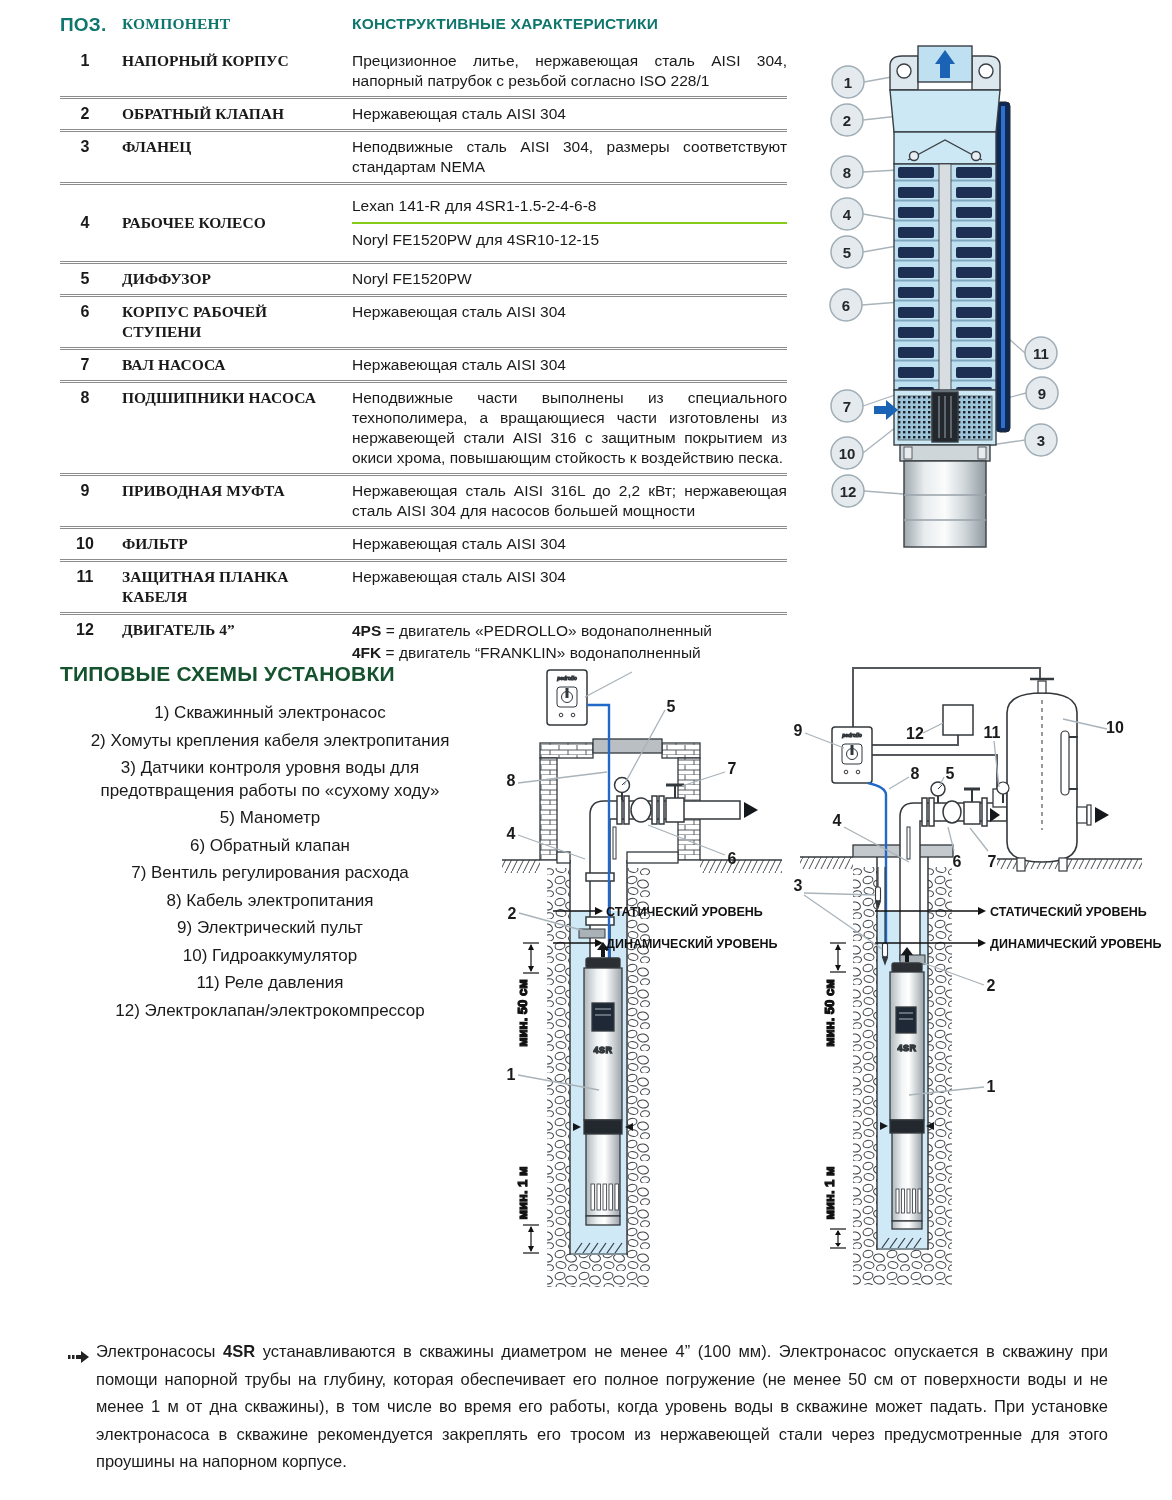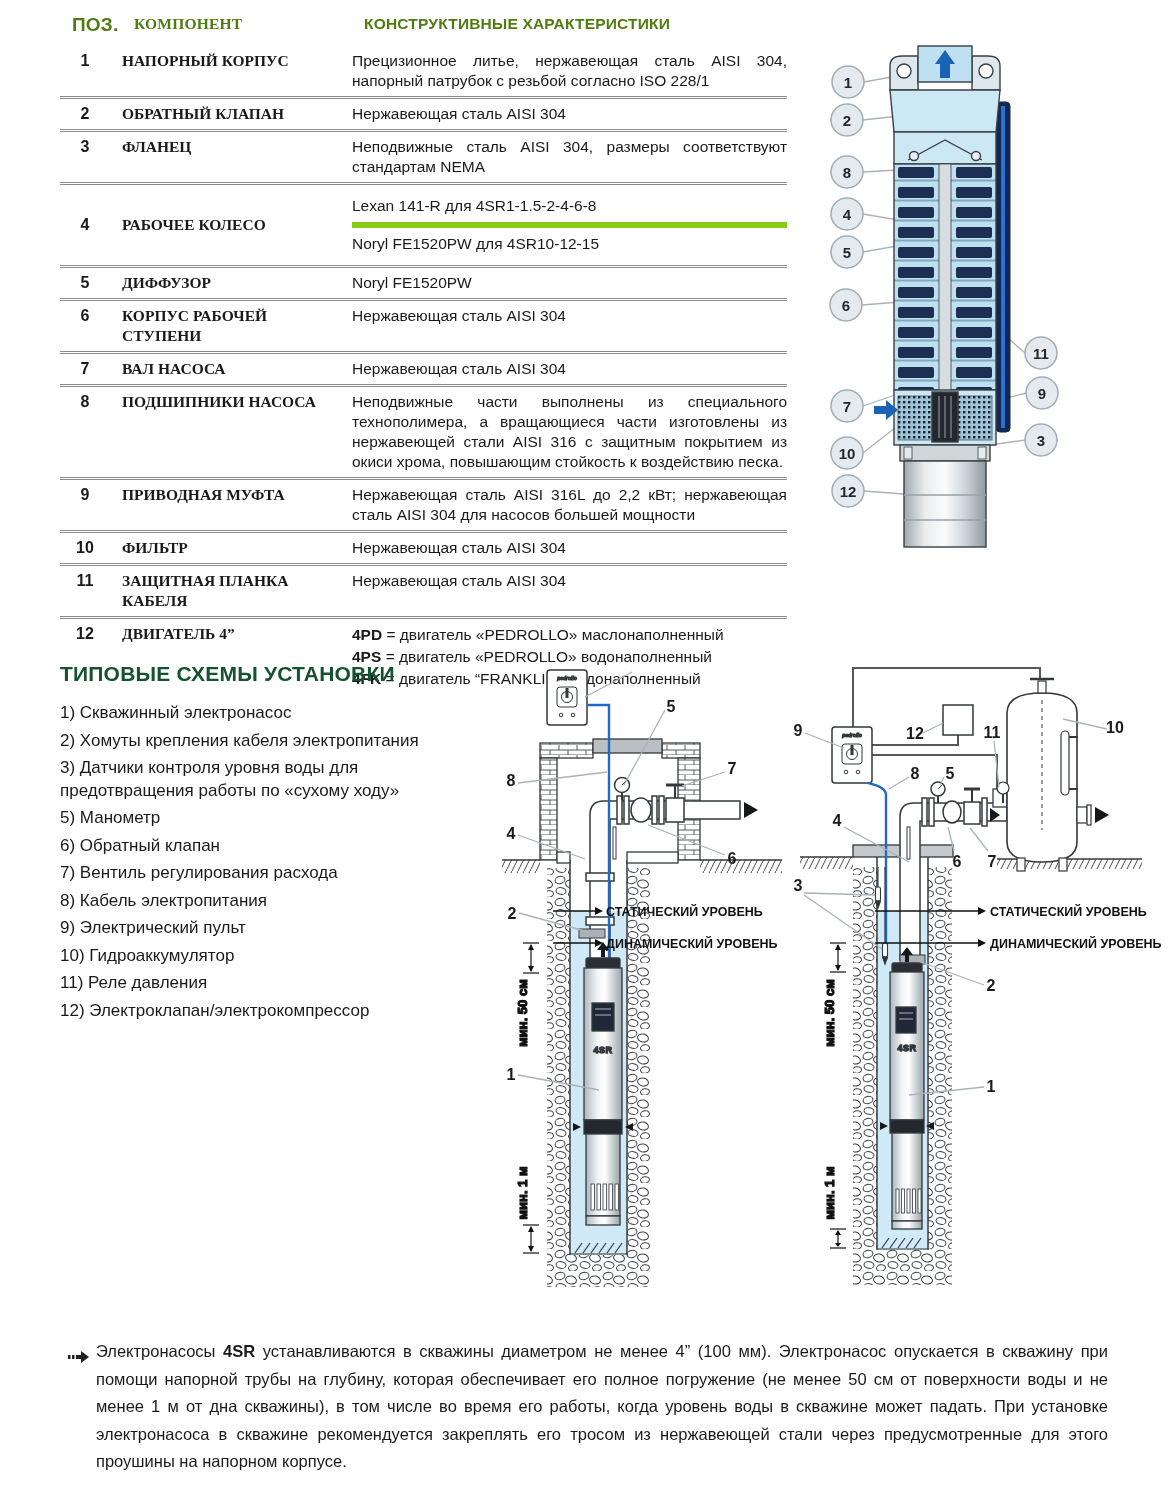--- a/index.html
+++ b/index.html
@@ -3,36 +3,36 @@
 <meta charset="utf-8">
 <style>
   html,body{margin:0;padding:0;}
   body{
     width:1172px;height:1500px;position:relative;background:#ffffff;
     font-family:"Liberation Sans", sans-serif;color:#1a1a1a;overflow:hidden;
   }
   
   .parts-table{position:absolute;left:60px;top:14px;width:727px;}
   .thead{display:grid;grid-template-columns:50px 235px 1fr;margin-bottom:10px;}
-  .th{color:#4d7c0f;font-size:19px;font-weight:bold;letter-spacing:.2px;margin-left:12px;}
+  .th{color:#0f766e;font-size:19px;font-weight:bold;letter-spacing:.2px;}
   .th.comp{padding-left:12px;}
   .th.spec{padding-left:7px;}
   .trow{display:grid;grid-template-columns:50px 235px 1fr;padding:5px 0;align-items:start;}
   .rows .trow + .trow{border-top:3px double #8c8c8c;}
   .pos{font-weight:bold;font-size:16px;text-align:center;line-height:20px;}
   .comp{font-weight:bold;font-size:15.5px;line-height:20px;padding-left:12px;padding-right:26px;font-family:Liberation Serif, serif;}
   .spec{font-size:15.5px;line-height:20px;padding-left:7px;text-align:justify;}
   .trow.center{align-items:center;}
   .subspec{padding:6px 0 6px 0;}
-  .subspec + .subspec{border-top:6px solid #84cc16;}
+  .subspec + .subspec{border-top:2px solid #84cc16;}
   .opt{line-height:22px;}
   .opt b{font-weight:bold;}
   
   .install-title{position:absolute;left:60px;top:662px;color:#14532d;font-size:21px;font-weight:bold;letter-spacing:.2px;}
-  .install-list{position:absolute;left:60px;top:702px;width:420px;list-style:none;margin:0;padding:0;}
+  .install-list{position:absolute;left:60px;top:702px;width:420px;list-style:none;margin:0;padding:0;text-align:center;}
   .install-list li{font-size:17px;line-height:22.5px;margin-bottom:5px;}
   
   .footnote{position:absolute;left:60px;top:1338px;width:1048px;padding-left:36px;box-sizing:border-box;
     font-size:16.5px;line-height:27.5px;text-align:justify;}
   .footnote .bullet{position:absolute;left:8px;top:7px;}
   .footnote b{font-weight:bold;}
   
   svg{position:absolute;overflow:visible;}
   .ldr{stroke:#a9b3ba;stroke-width:1.3;fill:none;}
   .co{font-family:"Liberation Sans",sans-serif;font-weight:bold;font-size:16px;fill:#1a1a1a;text-anchor:middle;}
@@ -107,21 +107,20 @@
     </div>
     <div class="trow">
       <div class="pos">11</div>
       <div class="comp">ЗАЩИТНАЯ ПЛАНКА КАБЕЛЯ</div>
       <div class="spec">Нержавеющая сталь AISI 304</div>
     </div>
     <div class="trow">
       <div class="pos">12</div>
       <div class="comp">ДВИГАТЕЛЬ 4”</div>
       <div class="spec" style="text-align:left;">
-        <div class="opt"><b>4PD</b> <span>= двигатель «PEDROLLO» маслонаполненный</span></div>
         <div class="opt"><b>4PS</b> <span>= двигатель «PEDROLLO» водонаполненный</span></div>
         <div class="opt"><b>4FK</b> <span>= двигатель “FRANKLIN» водонаполненный</span></div>
       </div>
     </div>
   </div>
 </div>
 
 <svg style="left:812px;top:40px;" width="360" height="620" viewBox="0 0 360 620">
   <defs>
     <linearGradient id="gradP" x1="0" y1="0" x2="1" y2="0">

